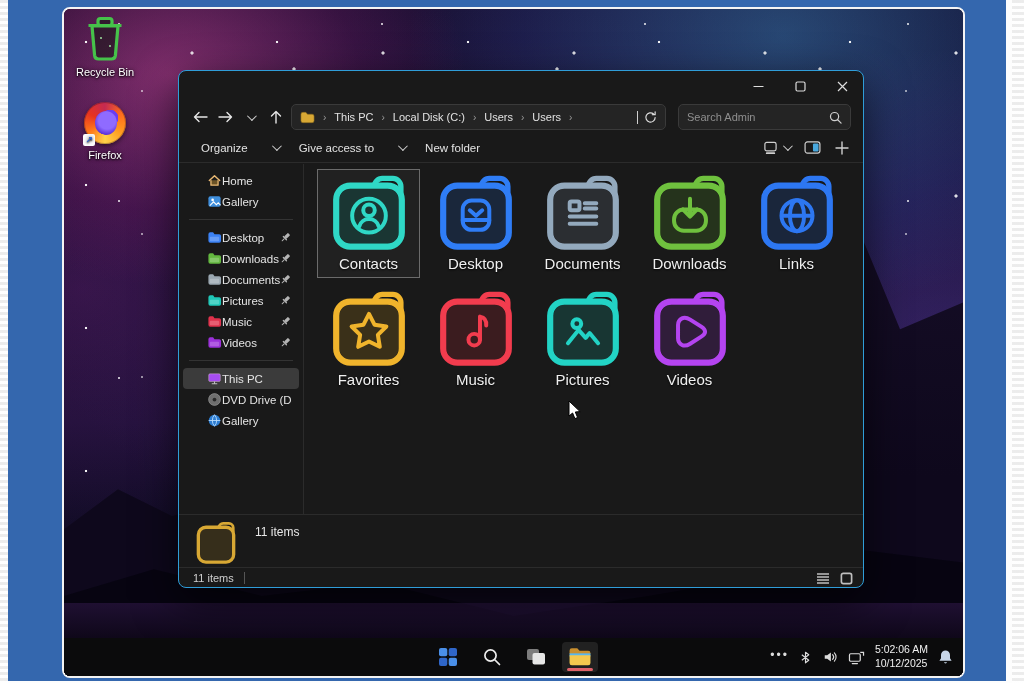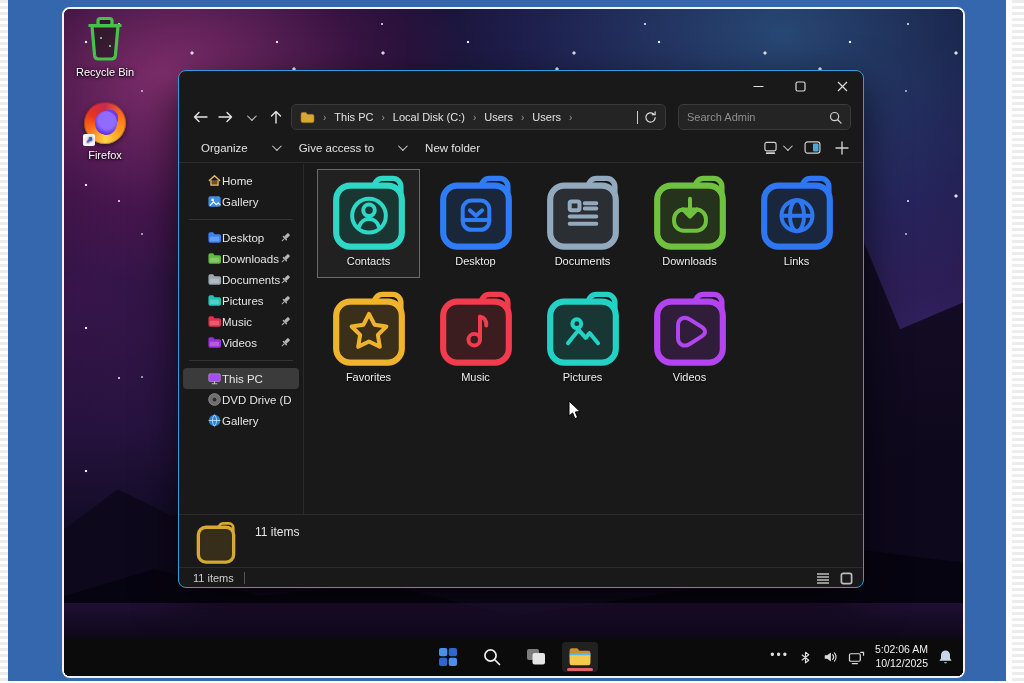--- a/index.html
+++ b/index.html
@@ -81,41 +81,41 @@
   .side-item.selected { background:#3b3b3b; }
   .side-item .lbl { flex:1; overflow:hidden; text-overflow:clip; }
   .side-div { border-top:1px solid #333; margin:7px 10px; }
   .mini { width:15px; height:15px; flex:0 0 15px; }
 
   .content { flex:1; padding:5px 0 0 13px; }
   .grid { display:flex; flex-wrap:wrap; width:546px; column-gap:4px; row-gap:7px; }
   .tile { width:103px; height:109px; display:flex; flex-direction:column; align-items:center; border:1px solid transparent; }
   .tile.selected { border-color:#6b6b6b; background:rgba(255,255,255,.035); }
   .tile svg { width:78px; height:78px; margin-top:4px; color:var(--c,#888); }
-  .tile .tlabel { font-size:11px; color:#f0f0f0; margin-top:3px; text-shadow:0 1px 2px rgba(0,0,0,.9); }
+  .tile .tlabel { font-size:15px; color:#f0f0f0; margin-top:3px; text-shadow:0 1px 2px rgba(0,0,0,.9); }
   .ftab { fill:#181818; stroke:currentColor; stroke-width:6; }
   .fbody { fill:#161616; stroke:currentColor; stroke-width:7; }
   .ftint { fill:currentColor; opacity:.17; }
   .glyph { fill:none; stroke:currentColor; stroke-width:4.5; stroke-linecap:round; stroke-linejoin:round; }
 
   .details { position:absolute; left:0; top:443px; right:0; height:53px; border-top:1px solid #2b2b2b; display:flex; padding:6px 0 0 16px; gap:18px; }
   .details .dlabel { font-size:12px; color:#e8e8e8; margin-top:4px; }
   .statusbar { position:absolute; left:0; top:496px; right:0; height:21px; border-top:1px solid #2b2b2b;
     display:flex; align-items:center; padding:0 10px 0 14px; font-size:11px; color:#cfcfcf; }
   .status-div { width:1px; height:12px; background:#555; margin-left:10px; }
   .status-right { margin-left:auto; display:flex; gap:10px; align-items:center; }
 
   
   .taskbar { position:absolute; left:0; right:0; bottom:0; height:38px; background:#0b0b0c; display:flex; align-items:center; }
   .tb-center { position:absolute; left:50%; transform:translateX(-50%); display:flex; gap:8px; align-items:center; }
   .tb-btn { width:36px; height:30px; border-radius:4px; display:flex; align-items:center; justify-content:center; position:relative; }
   .tb-btn.active { background:rgba(255,255,255,.09); }
   .tb-btn.active .indicator { position:absolute; bottom:1px; left:5px; right:5px; height:3px; border-radius:2px; background:#e0626a; }
   .tray { position:absolute; right:10px; display:flex; align-items:center; gap:10px; color:#e3e3e3; }
-  .clock { text-align:right; font-size:10.5px; line-height:1.3; color:#f0f0f0; }
+  .clock { text-align:left; font-size:10.5px; line-height:1.3; color:#f0f0f0; }
   .dots { letter-spacing:2px; color:#ddd; font-size:12px; margin-top:-4px; }
 
   .cursor { position:absolute; left:504px; top:391px; z-index:60; }
 </style>
 </head>
 <body>
 
 <div class="canvas">
   <div class="film-edge left"></div>
   <div class="film-edge right"></div>

